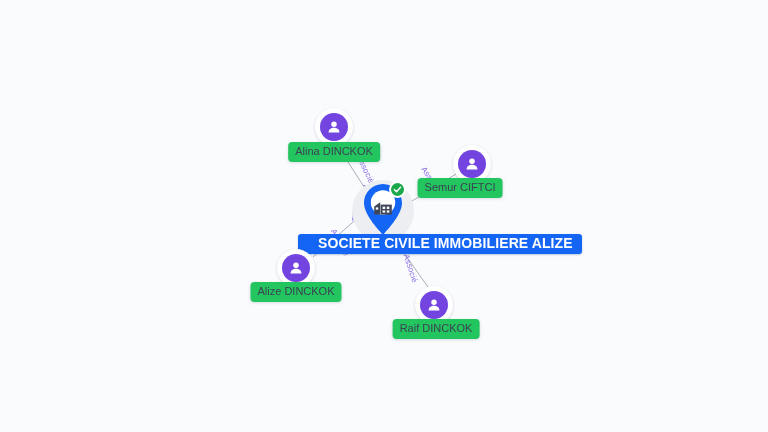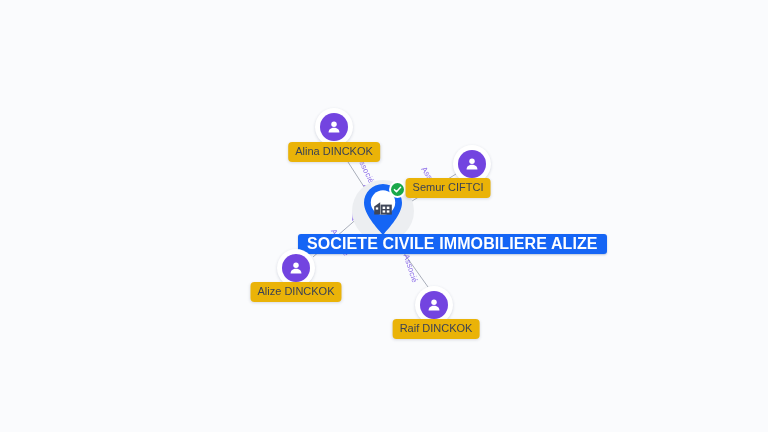--- a/index.html
+++ b/index.html
@@ -68,24 +68,24 @@
     display: flex;
     align-items: center;
     justify-content: center;
   }
 
   
   .company-title {
     position: absolute;
     background: #1565f5;
     color: #ffffff;
-    font-size: 16px;
+    font-size: 14px;
     font-weight: 700;
     letter-spacing: 0.1px;
-    padding: 3px 9px 4px 9px;
+    padding: 3px 9px 4px 20px;
     border-radius: 3px;
     white-space: nowrap;
     line-height: 13px;
     box-shadow: 0 1px 2px rgba(20,60,130,0.28);
   }
 
   
   .person-node {
     position: absolute;
     width: 38px;
@@ -103,21 +103,21 @@
     width: 28px;
     height: 28px;
     border-radius: 50%;
     background: #7344e0;
     display: flex;
     align-items: center;
     justify-content: center;
   }
   .person-label {
     position: absolute;
-    background: #eab308;
+    background: #22c55e;
     color: #3b4254;
     font-size: 11px;
     line-height: 13px;
     padding: 3px 7px 4px 7px;
     border-radius: 4px;
     white-space: nowrap;
     box-shadow: 0 1px 3px rgba(40,50,90,0.16);
     transform: translateX(-50%);
   }
 
@@ -194,21 +194,21 @@
   <div class="person-label" style="left:334px; top:142px;">Alina DINCKOK</div>
 
   <div class="person-node" style="left:472px; top:164px;">
     <div class="avatar">
       <svg width="16" height="16" viewBox="0 0 20 20" xmlns="http://www.w3.org/2000/svg">
         <circle cx="10" cy="6.6" r="3.4" fill="#ffffff"></circle>
         <path d="M3.2 17 C3.2 12.8 6.4 11 10 11 C13.6 11 16.8 12.8 16.8 17 Z" fill="#ffffff"></path>
       </svg>
     </div>
   </div>
-  <div class="person-label" style="left:448px; top:178px;">Semur CIFTCI</div>
+  <div class="person-label" style="left:460px; top:178px;">Semur CIFTCI</div>
 
   <div class="person-node" style="left:296px; top:268px;">
     <div class="avatar">
       <svg width="16" height="16" viewBox="0 0 20 20" xmlns="http://www.w3.org/2000/svg">
         <circle cx="10" cy="6.6" r="3.4" fill="#ffffff"></circle>
         <path d="M3.2 17 C3.2 12.8 6.4 11 10 11 C13.6 11 16.8 12.8 16.8 17 Z" fill="#ffffff"></path>
       </svg>
     </div>
   </div>
   <div class="person-label" style="left:296px; top:282px;">Alize DINCKOK</div>

